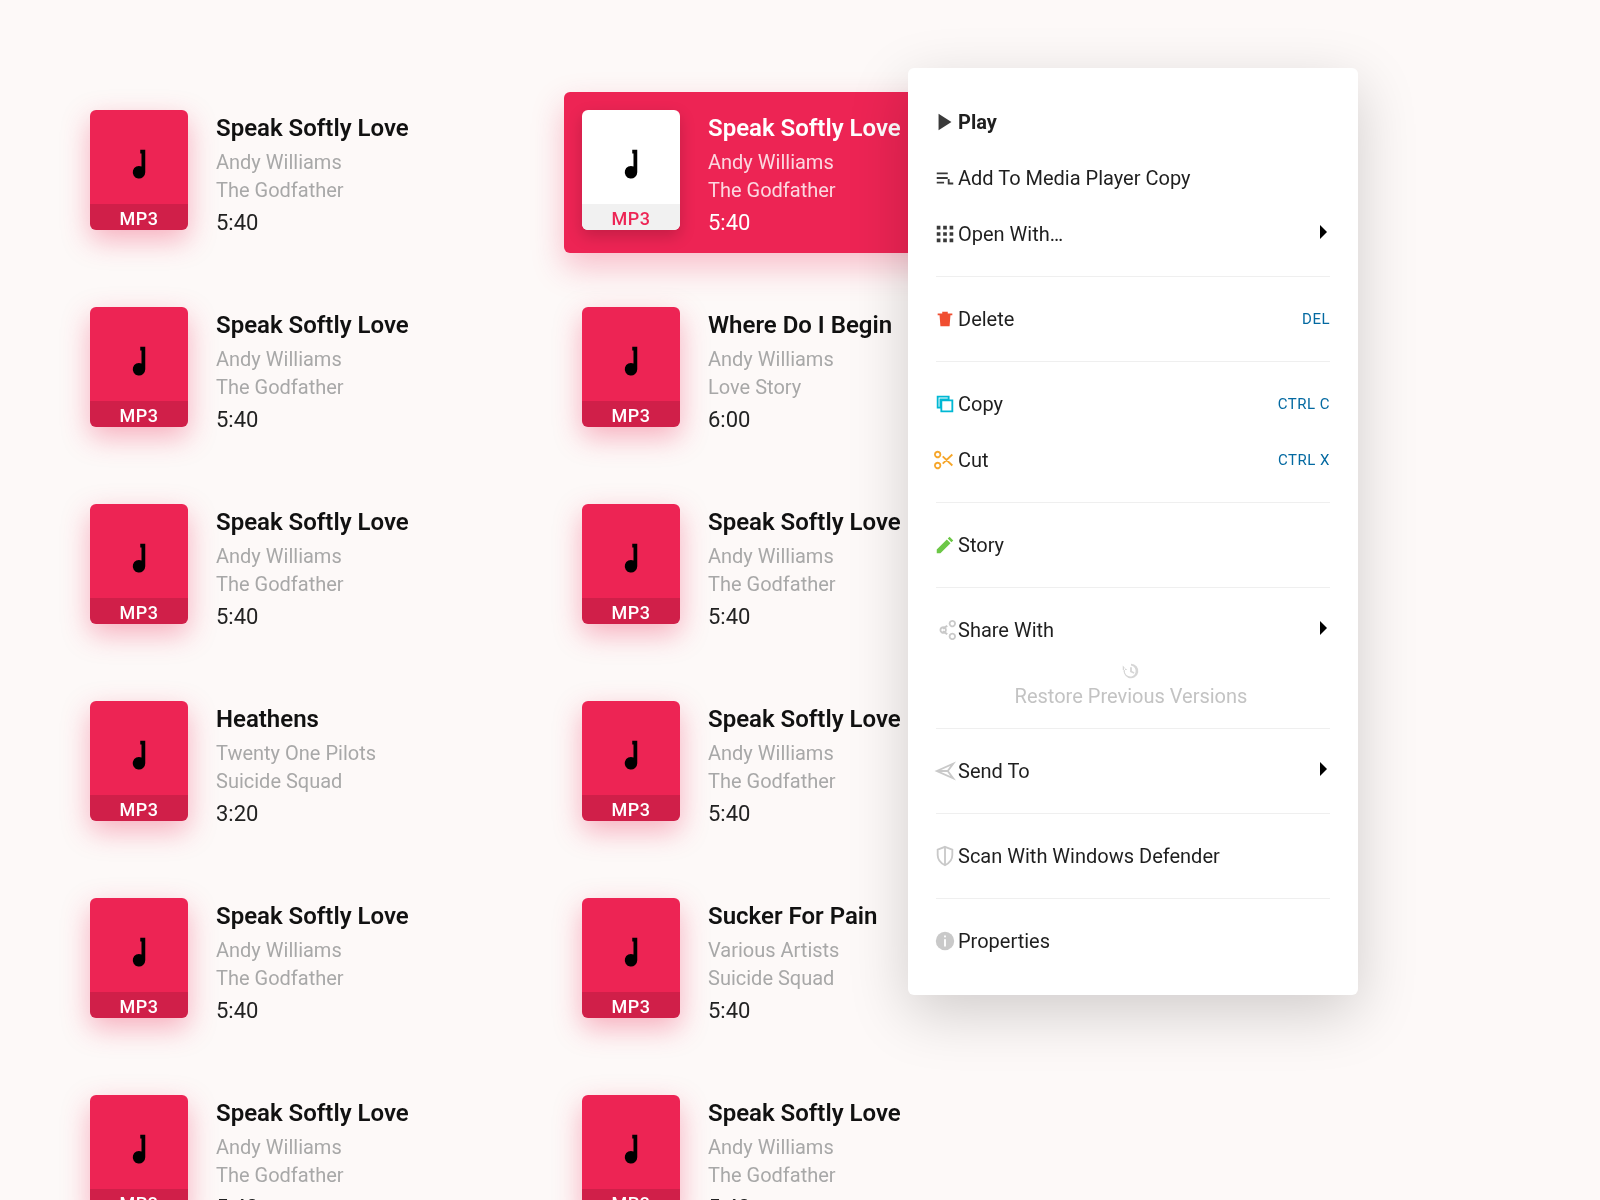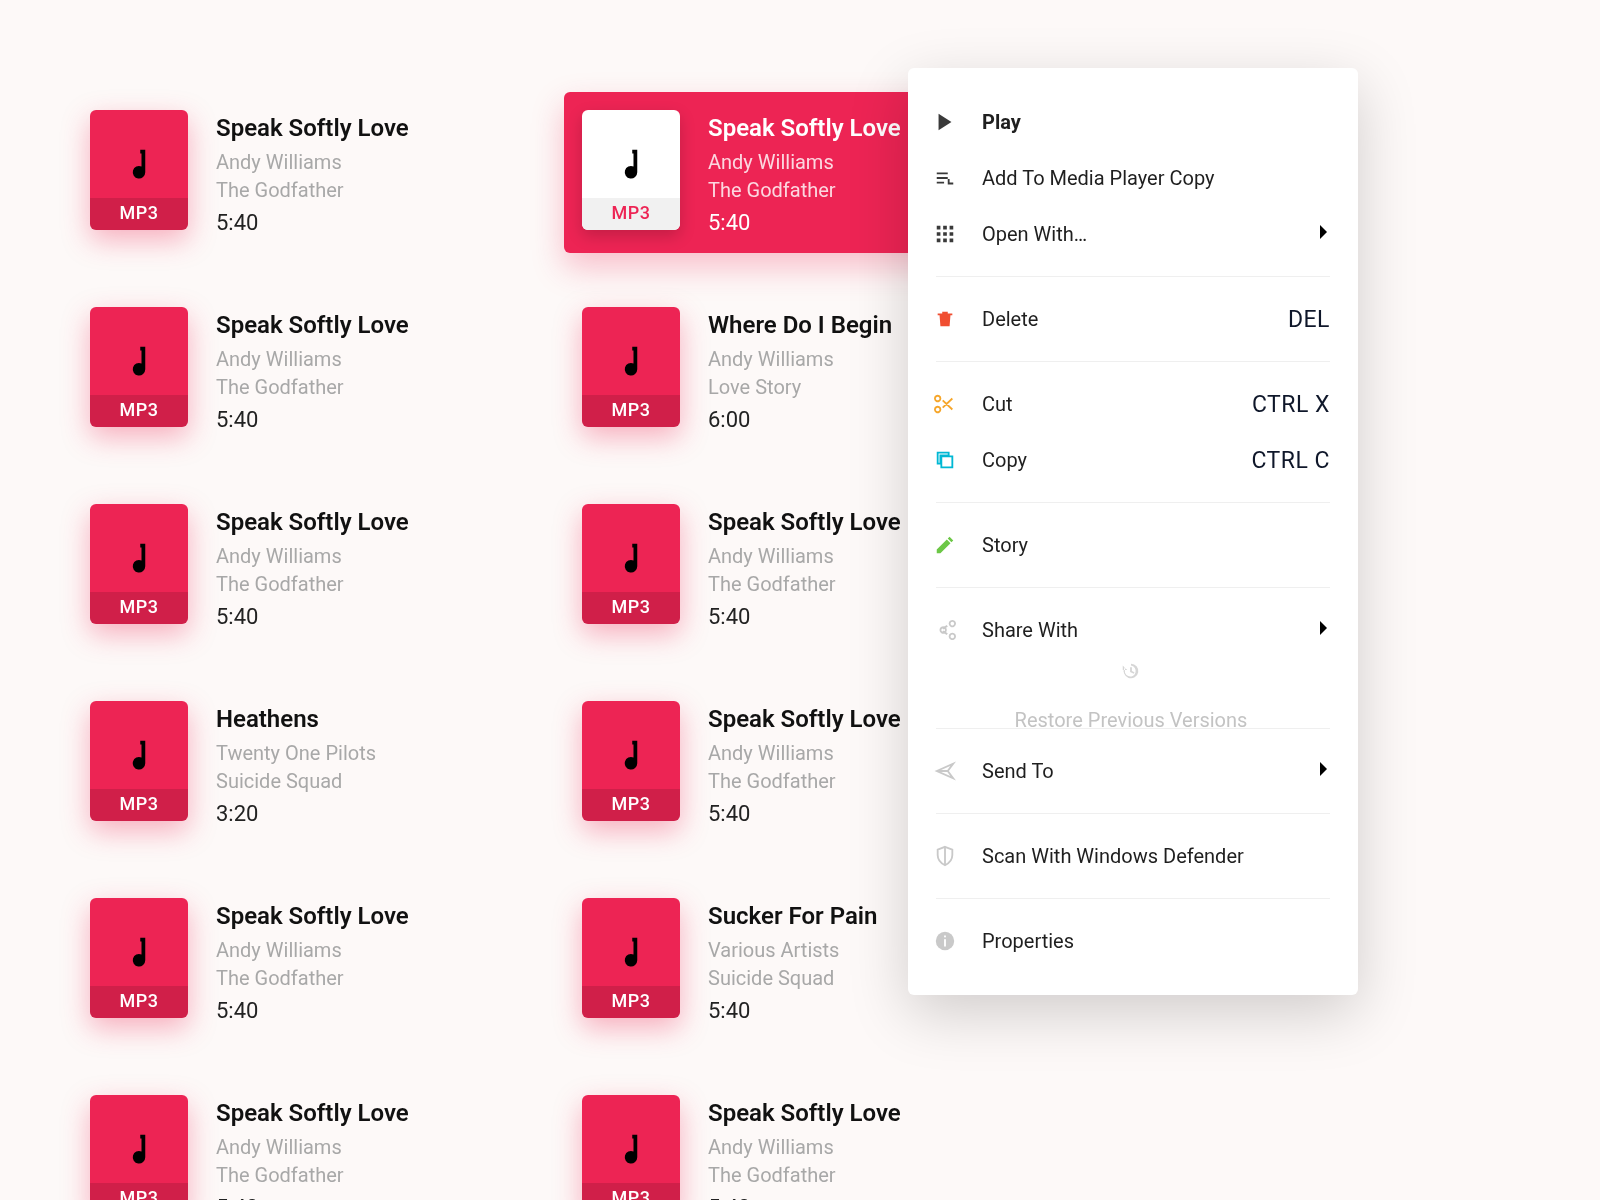--- a/index.html
+++ b/index.html
@@ -58,21 +58,21 @@
   .thumb .note {
     position: absolute;
     top: 32px;
     left: 50%;
     transform: translateX(-50%);
   }
   .thumb .note svg { width: 30px; height: 38px; display: block; }
 
   .thumb .badge {
     width: 100%;
-    height: 32px;
+    height: 26px;
     line-height: 30px;
     text-align: center;
     font-size: 18px;
     font-weight: 500;
     letter-spacing: 0.5px;
     color: #fff;
     background: rgba(0,0,0,0.12);
     border-radius: 0 0 6px 6px;
   }
   .track.selected .thumb .badge {
@@ -99,37 +99,36 @@
     background: #fff;
     border-radius: 6px;
     box-shadow: 0 18px 60px rgba(0,0,0,0.18);
     padding: 26px 0 26px 0;
   }
   .m-item {
     display: flex;
     align-items: center;
     height: 56px;
     padding: 0 28px 0 24px;
-    gap: 24px;
     font-size: 20px;
     cursor: pointer;
   }
   .m-item.disabled { color: #c3c3c3; cursor: default; flex-direction: column; }
   .m-item.bold .m-label { font-weight: 700; }
   .m-icon {
     width: 26px;
     display: flex;
     align-items: center;
     justify-content: center;
     flex: 0 0 26px;
   }
   .m-icon svg { width: 22px; height: 22px; display: block; }
   .m-label { flex: 1 1 auto; color: #1f1f1f; }
   .m-item.disabled .m-label { color: #c3c3c3; }
-  .m-short { color: #0f172a; font-size: 23px; letter-spacing: 0.5px; }
+  .m-short { color: #0369a1; font-size: 15px; letter-spacing: 0.5px; }
   .m-chev svg { width: 12px; height: 18px; }
   .m-sep {
     height: 1px;
     background: #efefef;
     margin: 14px 28px;
   }
 </style>
 </head>
 <body>
 
@@ -414,36 +413,36 @@
     <span class="m-icon" style="color:#f04e31">
       <svg viewBox="0 0 24 24" fill="currentColor">
           <use href="#ic-trash"></use>
         </svg>
     </span>
     <span class="m-label">Delete</span>
     <span class="m-short">DEL</span>
     </div>
     <div class="m-sep"></div>
     <div class="m-item">
+    <span class="m-icon" style="color:#00b8d4">
+      <svg viewBox="0 0 24 24" fill="currentColor">
+          <use href="#ic-copy"></use>
+        </svg>
+    </span>
+    <span class="m-label">Copy</span>
+    <span class="m-short">CTRL C</span>
+    </div>
+    <div class="m-item">
     <span class="m-icon" style="color:#f6a62a">
       <svg viewBox="0 0 24 24" fill="currentColor">
           <use href="#ic-scissors"></use>
         </svg>
     </span>
     <span class="m-label">Cut</span>
     <span class="m-short">CTRL X</span>
-    </div>
-    <div class="m-item">
-    <span class="m-icon" style="color:#00b8d4">
-      <svg viewBox="0 0 24 24" fill="currentColor">
-          <use href="#ic-copy"></use>
-        </svg>
-    </span>
-    <span class="m-label">Copy</span>
-    <span class="m-short">CTRL C</span>
     </div>
     <div class="m-sep"></div>
     <div class="m-item">
     <span class="m-icon" style="color:#6cc746">
       <svg viewBox="0 0 24 24" fill="currentColor">
           <use href="#ic-pencil"></use>
         </svg>
     </span>
     <span class="m-label">Story</span>
 

